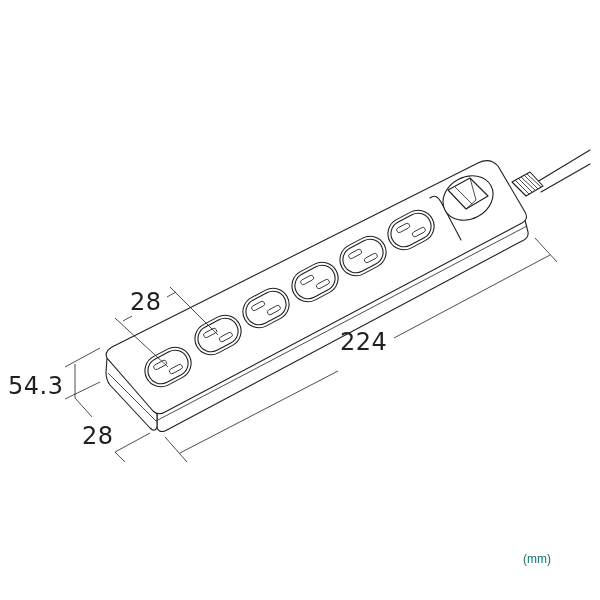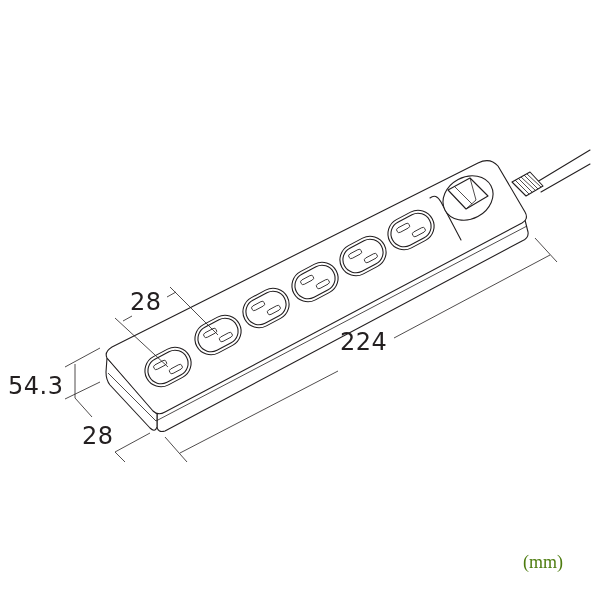--- a/index.html
+++ b/index.html
@@ -1,22 +1,22 @@
 <!DOCTYPE html>
 <html><head>
   <meta charset="utf-8">
   <style>
     html, body { margin: 0; padding: 0; background: #ffffff; }
     body { width: 600px; height: 600px; position: relative; overflow: hidden;
            font-family: "Liberation Sans", "DejaVu Sans", sans-serif; }
     svg { position: absolute; left: 0; top: 0; }
     .dim-label { position: absolute; color: #231f20; font-size: 24px; line-height: 1;
                  font-family: "DejaVu Sans", "Liberation Sans", sans-serif; letter-spacing: 0.5px; }
-    .unit-label { position: absolute; color: #4d7c0f; font-size: 18px; line-height: 1;
-                  font-family: Liberation Serif, serif; }
+    .unit-label { position: absolute; color: #0f766e; font-size: 12px; line-height: 1;
+                  font-family: Liberation Sans, sans-serif; }
     .ln { fill: none; stroke: #231f20; stroke-width: 1.1; stroke-linejoin: round; stroke-linecap: round; }
     .thin { fill: none; stroke: #231f20; stroke-width: 0.8; }
     .face { fill: #ffffff; stroke: #231f20; stroke-width: 1.1; stroke-linejoin: round; }
   </style>
 </head>
 <body>
 
 <svg width="600" height="600" viewBox="0 0 600 600">
 
   <g>

